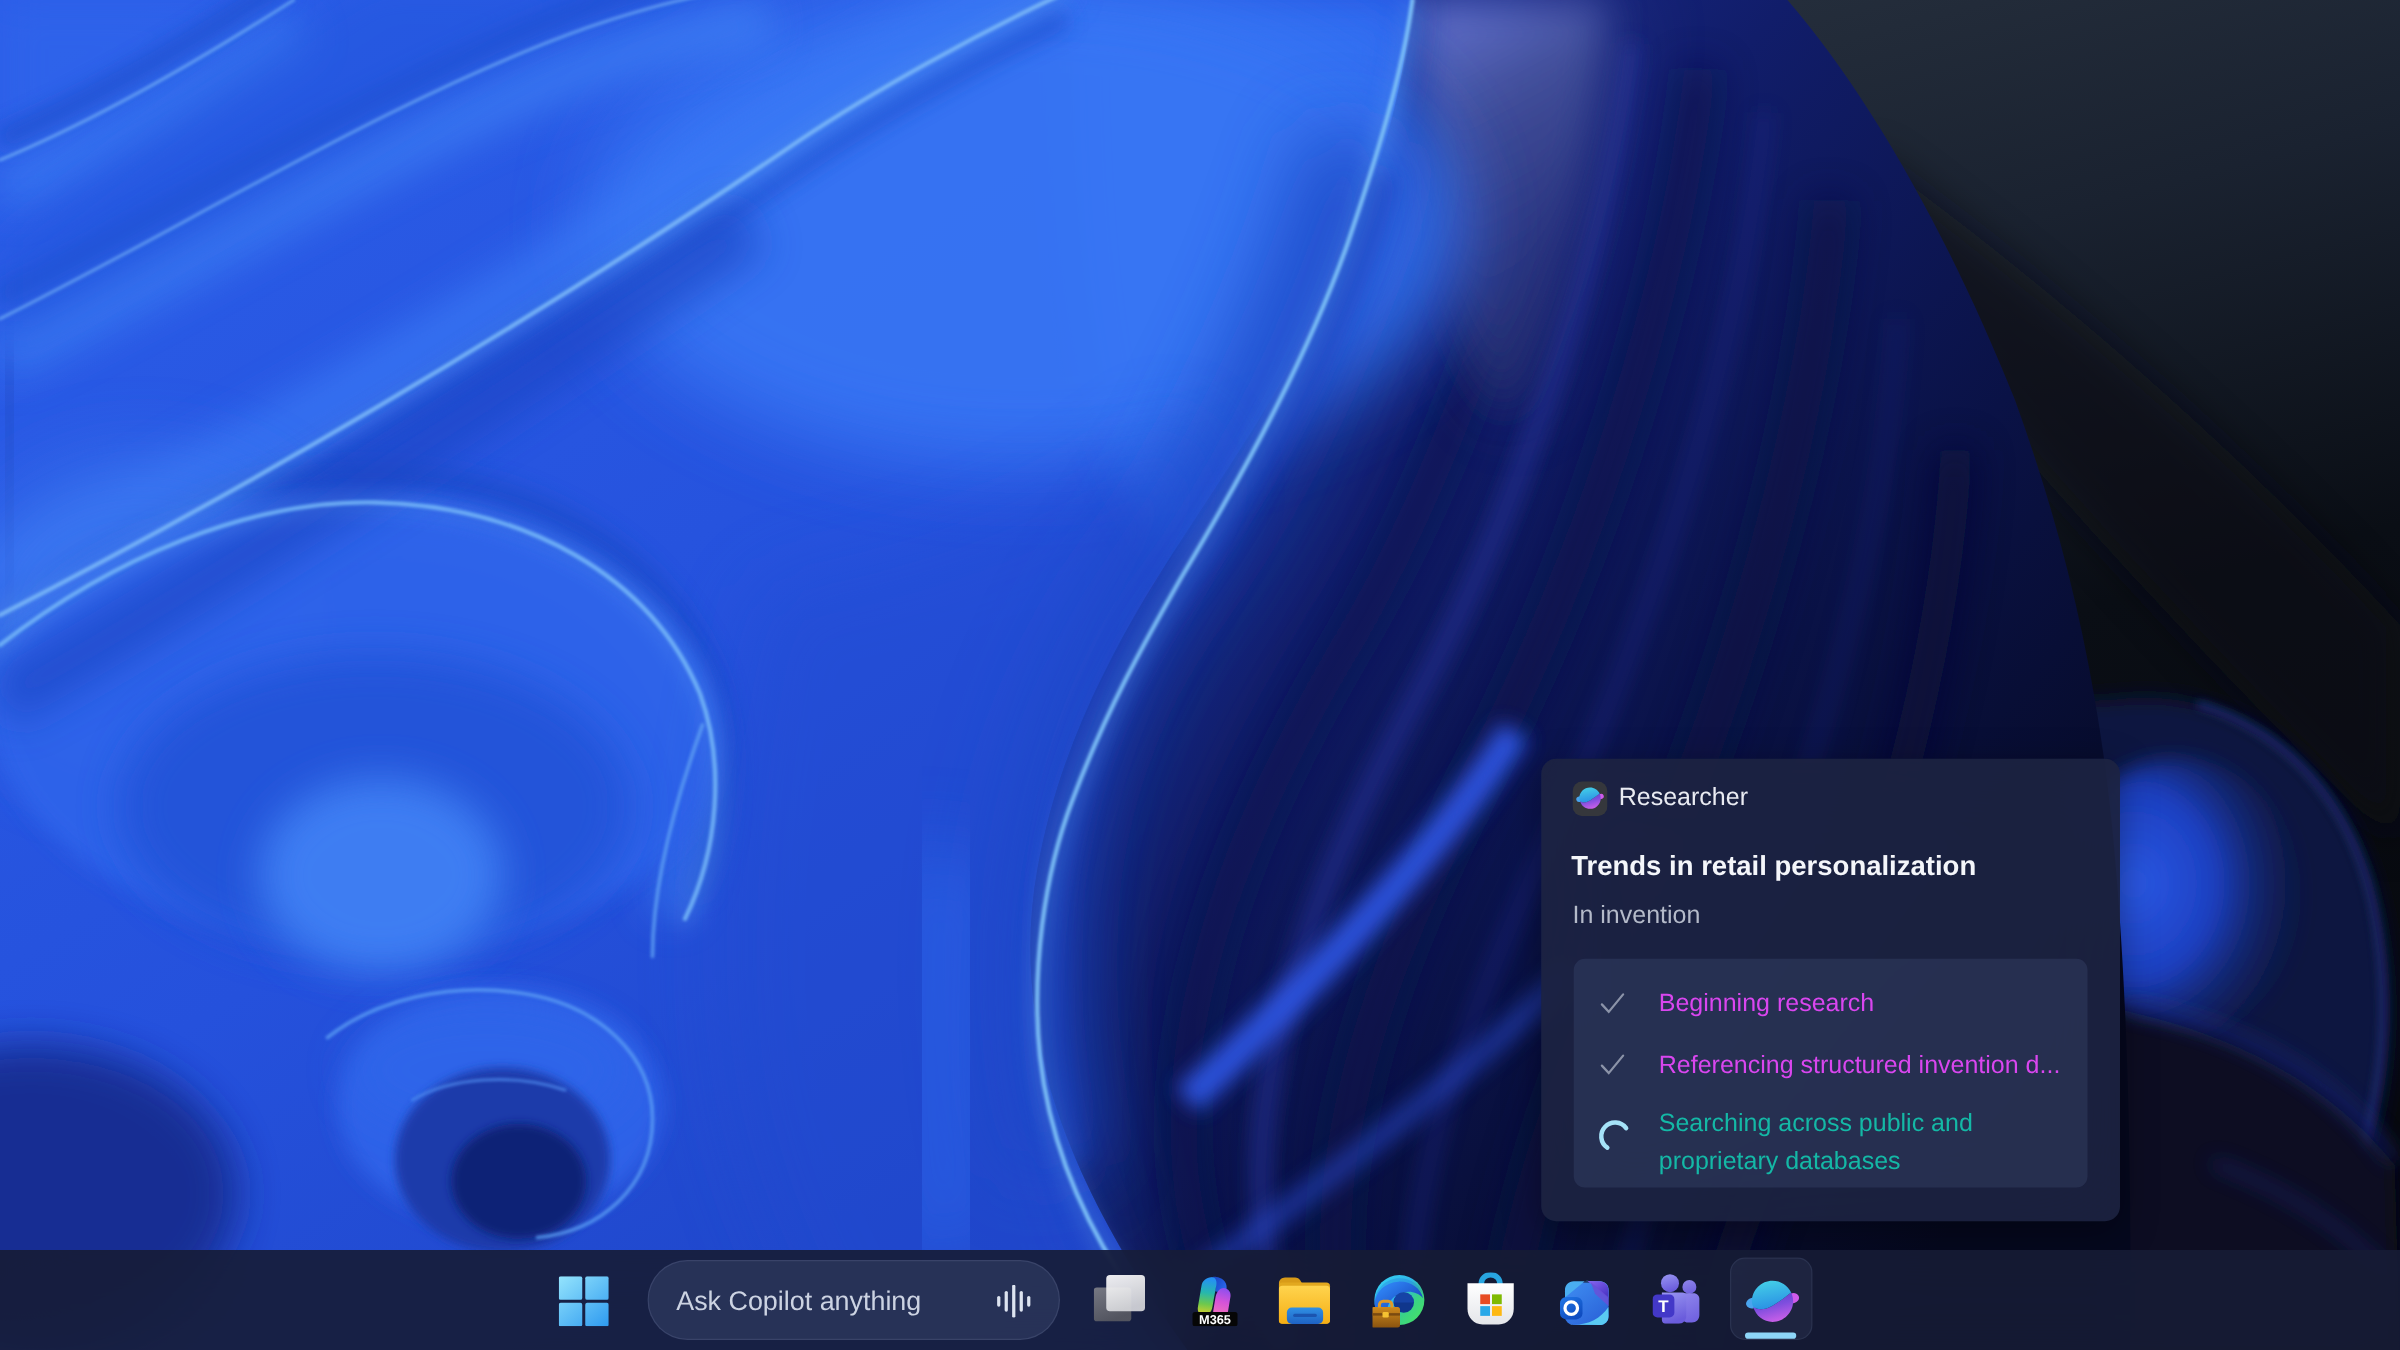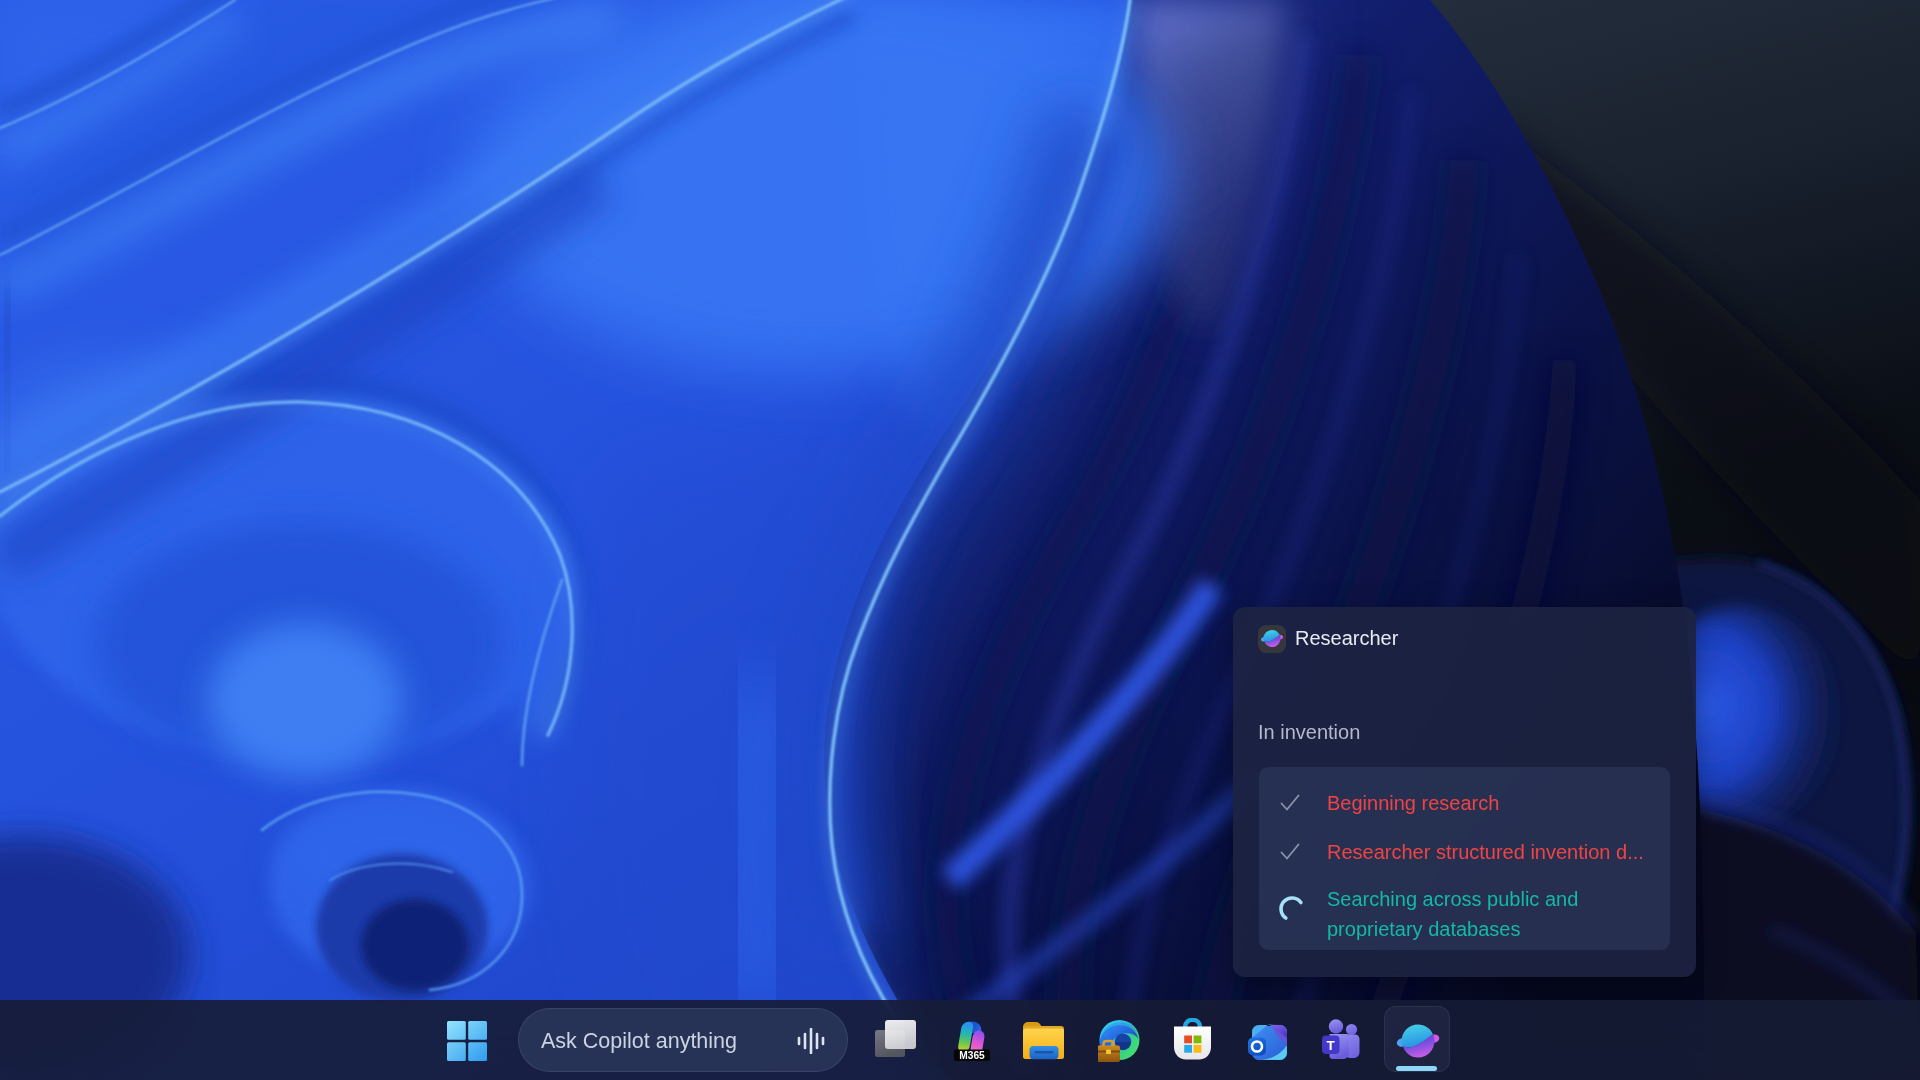--- a/index.html
+++ b/index.html
@@ -4,21 +4,21 @@
 <style>
 html,body{margin:0;padding:0;width:1920px;height:1080px;overflow:hidden;background:#05070f;font-family:"Liberation Sans",sans-serif;}
 #wall{position:absolute;left:0;top:0;width:1920px;height:1080px;}
 #taskbar{position:absolute;left:0;top:1000px;width:1920px;height:80px;background:rgba(22,28,53,0.9);backdrop-filter:blur(24px);}
 .tbicon{position:absolute;}
 #card{position:absolute;left:1233px;top:607px;width:463px;height:370px;border-radius:12px;background:rgba(29,36,65,0.90);backdrop-filter:blur(34px);box-shadow:0 8px 30px rgba(0,0,0,0.35);}
 #panel{position:absolute;left:26px;top:160px;width:411px;height:183px;border-radius:9px;background:rgba(135,155,210,0.12);}
 .hdr{position:absolute;left:62px;top:20px;font-size:20px;color:#e9ebf2;text-align:center;}
 .title{position:absolute;left:24px;top:73px;font-size:22px;font-weight:bold;color:#f4f6fa;}
 .sub{position:absolute;left:25px;top:114px;font-size:20px;color:#b4bac9;}
-.row{position:absolute;left:68px;font-size:20px;color:#ef4444;}
+.row{position:absolute;left:68px;font-size:20px;color:#d946ef;}
 .row3{position:absolute;left:68px;font-size:20px;color:#14b8a6;line-height:30px;}
 #search{position:absolute;left:518px;top:8px;width:330px;height:64px;border-radius:32px;background:rgba(125,140,185,0.17);border:1px solid rgba(160,175,210,0.14);box-sizing:border-box;}
 #search span{position:absolute;left:22px;top:20px;font-size:21.5px;color:#ccd3e2;}
 #coptile{position:absolute;left:1384px;top:6px;width:66px;height:66px;border-radius:12px;background:rgba(130,150,200,0.09);border:1px solid rgba(160,175,215,0.10);box-sizing:border-box;}
 #copind{position:absolute;left:1396px;top:66px;width:41px;height:5px;border-radius:2.5px;background:#8ed6f8;}
 </style>
 </head>
 <body>
 <svg id="wall" viewBox="0 0 1920 1080" preserveAspectRatio="none">
 <defs>
@@ -166,33 +166,34 @@
   <svg class="tbicon" style="left:25px;top:18px" width="28" height="28" viewBox="0 0 28 28">
     <rect x="0" y="0" width="28" height="28" rx="8" fill="#35373c"></rect>
     <g transform="translate(14,13.5) scale(0.52) translate(-22,-20)">
       <ellipse cx="6" cy="21.5" rx="5.2" ry="4.2" fill="#4aa4ee" transform="rotate(-14 6 21.5)"></ellipse>
       <ellipse cx="38.5" cy="17.5" rx="4.8" ry="4" fill="#cf5bea" transform="rotate(-14 38.5 17.5)"></ellipse>
       <path d="M6.3,24 C10,27.5 16,27 22,23.5 C28,20 33.5,15.5 36.9,12.9 C37.9,15 38.5,17.5 38.5,20 C38.5,29.1 31.1,36.5 22,36.5 C14.9,36.5 8.9,32.1 6.3,24 Z" fill="url(#cpbot)"></path>
       <path d="M6.3,24 C10,27.5 16,27 22,23.5 C28,20 33.5,15.5 36.9,12.9 C34.3,7.4 28.6,3.5 22,3.5 C13,3.5 5.6,10.8 5.5,20 C5.5,21.5 5.8,22.8 6.3,24 Z" fill="url(#cpcap)"></path>
     </g>
   </svg>
   <div class="hdr">Researcher</div>
+  <div class="title">Trends in retail personalization</div>
   <div class="sub">In invention</div>
   <div id="panel">
     <svg class="tbicon" style="left:21px;top:27px" width="20" height="18" viewBox="0 0 20 18">
         <path d="M1.5,9.5 L7,15.5 L18.5,1.5" stroke="#8b93a8" stroke-width="1.8" fill="none" stroke-linecap="round"></path>
       </svg>
     <svg class="tbicon" style="left:21px;top:76px" width="20" height="18" viewBox="0 0 20 18">
         <path d="M1.5,9.5 L7,15.5 L18.5,1.5" stroke="#8b93a8" stroke-width="1.8" fill="none" stroke-linecap="round"></path>
       </svg>
     <svg class="tbicon" style="left:19px;top:128px" width="28" height="28" viewBox="0 0 28 28">
         <path d="M 22.9,7.5 A 11 11 0 1 0 7.85,23.1" stroke="#a5e2f8" stroke-width="3.6" fill="none" stroke-linecap="round"></path>
       </svg>
     <div class="row" style="top:25px">Beginning research</div>
-    <div class="row" style="top:74px">Researcher structured invention d...</div>
+    <div class="row" style="top:74px">Referencing structured invention d...</div>
     <div class="row3" style="top:117px">Searching across public and<br>proprietary databases</div>
   </div>
 </div>
 
 <div id="taskbar">
   <svg class="tbicon" style="left:447px;top:21px" width="40" height="40" viewBox="0 0 40 40">
     <defs>
         <linearGradient id="wing" gradientUnits="userSpaceOnUse" x1="0" y1="-4" x2="44" y2="48">
           <stop offset="0" stop-color="#9ae8fd"></stop>
           <stop offset="1" stop-color="#1e8fee"></stop>

